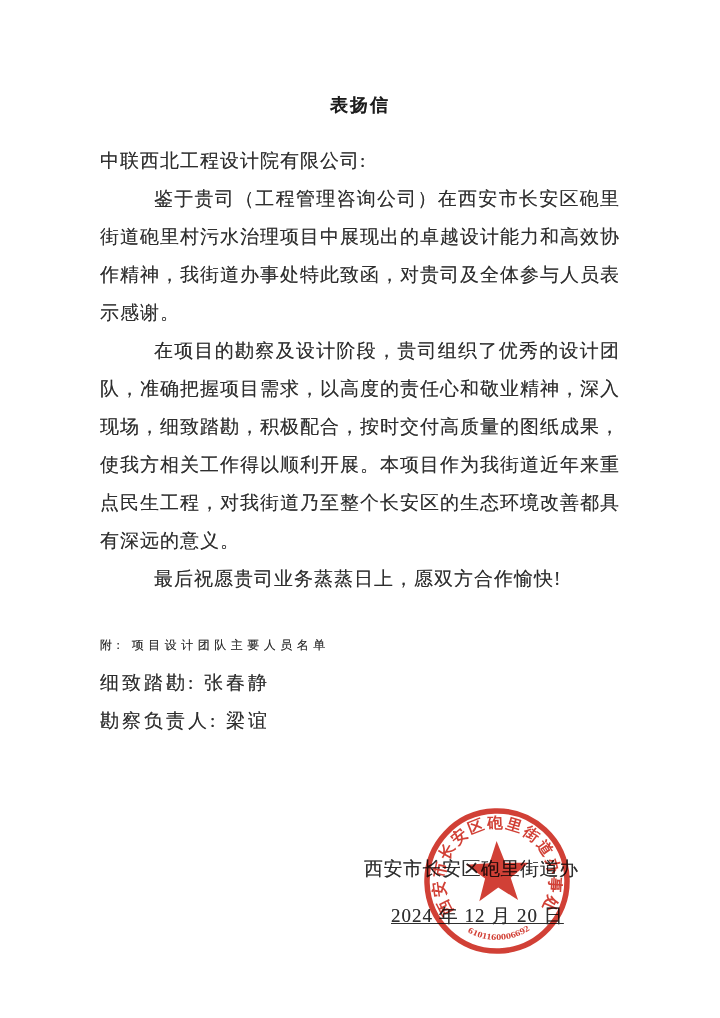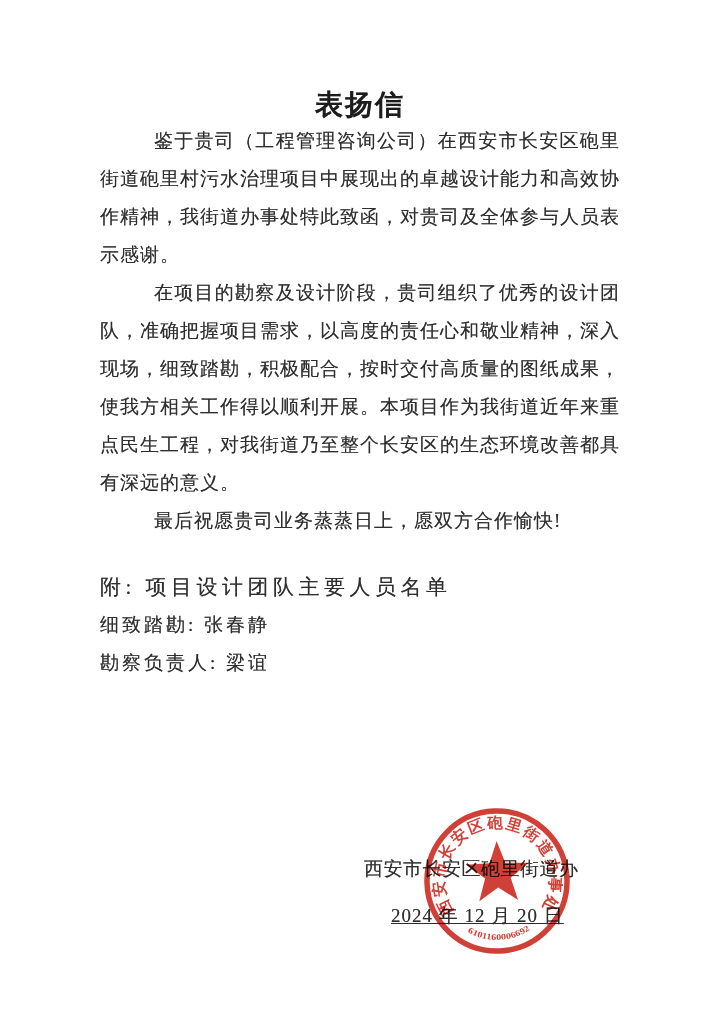--- a/index.html
+++ b/index.html
@@ -15,21 +15,21 @@
     overflow: hidden;
     color: var(--ink, #2e2e2e);
   }
   .content {
     position: absolute;
     left: 100px; top: 88px;
     width: 520px;
   }
   h1.title {
     margin: 0;
-    font-size: 28px;
+    font-size: 18px;
     font-weight: bold;
     text-align: center;
     letter-spacing: 2px;
     line-height: 34px;
     color: #1c1c1c;
   }
   p { margin: 0; }
   .salutation {
     margin-top: 20px;
     font-size: 19px;
@@ -38,21 +38,21 @@
   }
   .body {
     font-size: 19px;
     line-height: 38px;
     letter-spacing: 1px;
     text-align: justify;
     text-indent: 54px;
   }
   .attach-heading {
     margin-top: 28px;
-    font-size: 21px;
+    font-size: 12px;
     line-height: 38px;
     letter-spacing: 4.5px;
   }
   .roster {
     font-size: 19px;
     line-height: 38px;
     letter-spacing: 3px;
     white-space: nowrap;
   }
   .roster.tight { letter-spacing: 1.5px; }
@@ -85,20 +85,21 @@
   }
   
   .content, .signature, .date { text-shadow: 0 0 0.6px rgba(40,40,40,0.55); }
 </style>
 </head>
 <body>
 
 <div class="page">
   <div class="content">
     <h1 class="title">表扬信</h1>
+    <p class="salutation">中联西北工程设计院有限公司:</p>
     <p class="body">鉴于贵司（工程管理咨询公司）在西安市长安区砲里街道砲里村污水治理项目中展现出的卓越设计能力和高效协作精神，我街道办事处特此致函，对贵司及全体参与人员表示感谢。</p>
     <p class="body">在项目的勘察及设计阶段，贵司组织了优秀的设计团队，准确把握项目需求，以高度的责任心和敬业精神，深入现场，细致踏勘，积极配合，按时交付高质量的图纸成果，使我方相关工作得以顺利开展。本项目作为我街道近年来重点民生工程，对我街道乃至整个长安区的生态环境改善都具有深远的意义。</p>
     <p class="body">最后祝愿贵司业务蒸蒸日上，愿双方合作愉快!</p>
     <p class="attach-heading">附: 项目设计团队主要人员名单</p>
     <p class="roster">细致踏勘: 张春静</p>
     <p class="roster">勘察负责人: 梁谊</p>
   </div>
 
   <div class="signature">西安市长安区砲里街道办</div>
   <div class="date">2024 年 12 月 20 日</div>

